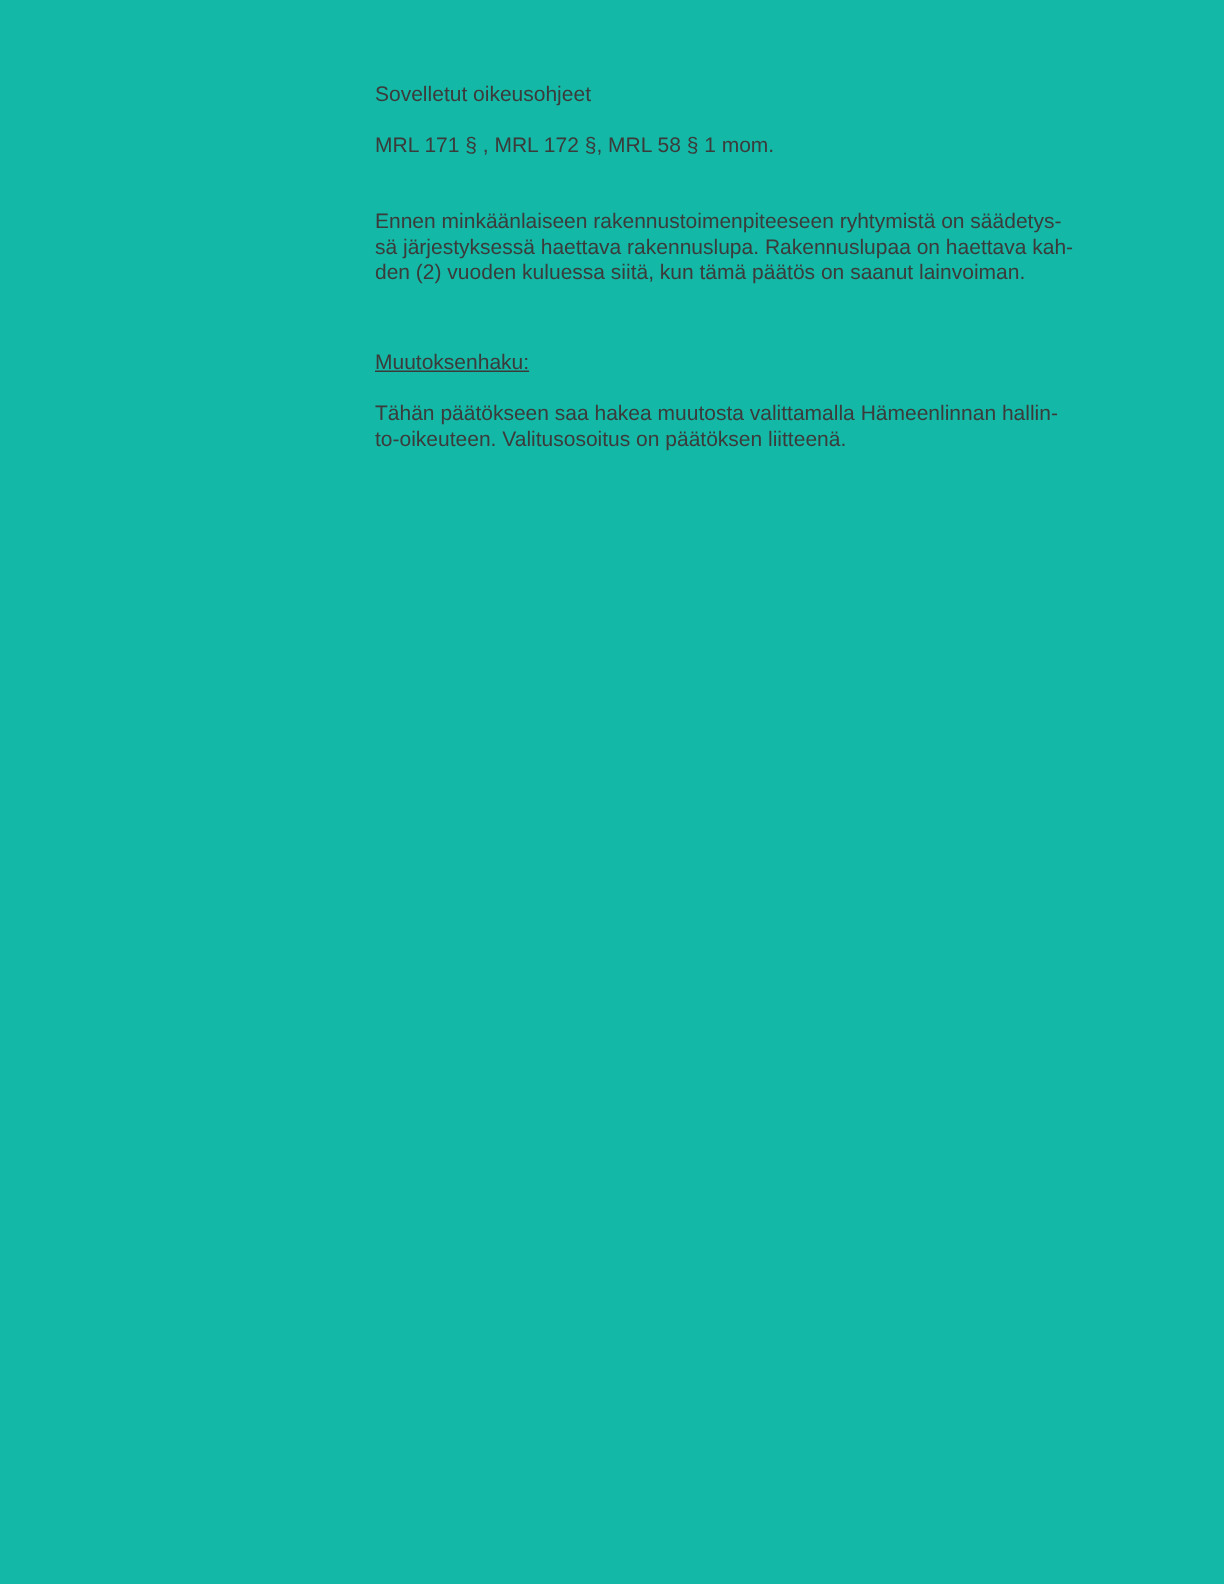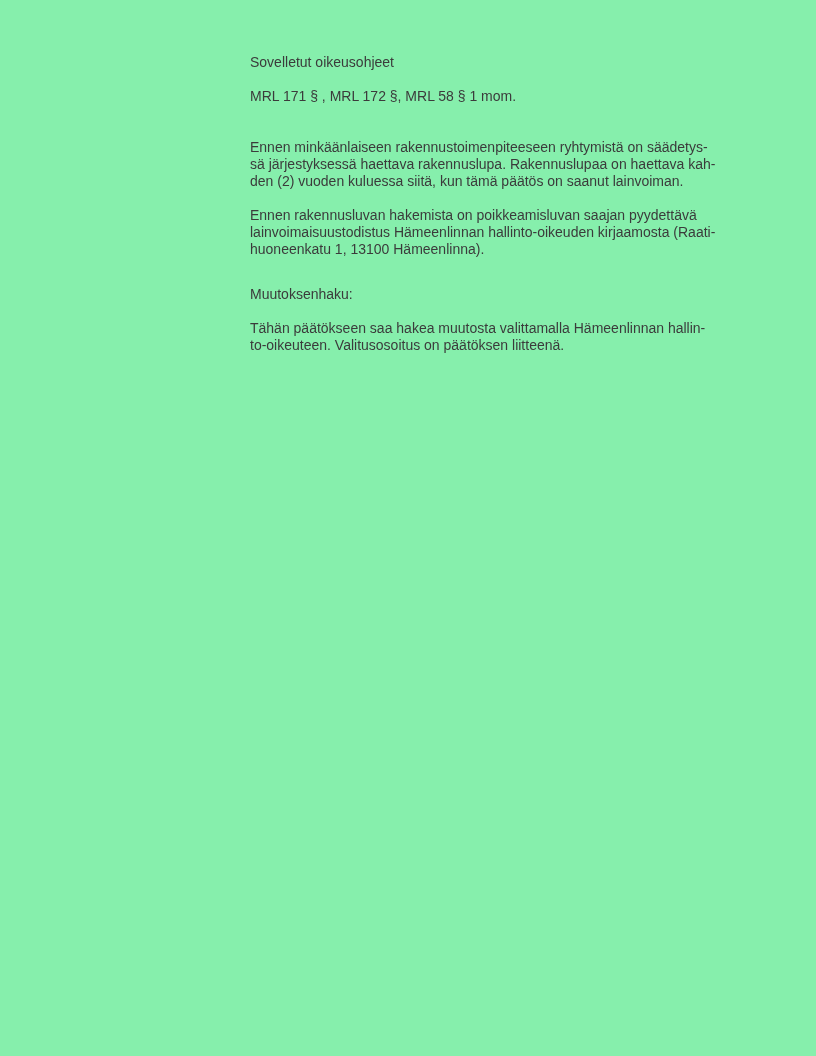--- a/index.html
+++ b/index.html
@@ -7,37 +7,37 @@
     width: 816px;
     height: 1056px;
     background: #ffffff;
     font-family: "Liberation Sans", "DejaVu Sans", sans-serif;
     overflow: hidden;
   }
   .page {
     position: relative;
     width: 816px;
     height: 1056px;
-    background: #86efac;
+    background: #14b8a6;
   }
   .content {
     position: absolute;
     left: 250px;
     top: 37px;
     width: 492px;
     color: #3b3b3b;
     font-size: 14px;
     line-height: 17px;
   }
   .para {
     white-space: pre-line;
     margin: 0;
   }
   .gap-1 { margin-top: 17px; }   
-  .gap-2 { margin-top: 28px; }   
+  .gap-2 { margin-top: 43px; text-decoration: underline; }   
   .gap-sig { margin-top: 17px; } 
   .gap-jakelu { margin-top: 85px; } 
   .signature-line {
     letter-spacing: 0.5px;
     color: #2b2b2b;
   }
   .distribution {
     display: flex;
     flex-direction: row;
     align-items: flex-start;
@@ -60,23 +60,20 @@
       <div>Sovelletut oikeusohjeet</div>
       <div>MRL 171 § , MRL 172 §, MRL 58 § 1 mom.</div>
     </div>
 
 
 
     <div class="para gap-1">Ennen minkäänlaiseen rakennustoimenpiteeseen ryhtymistä on säädetys-
 sä järjestyksessä haettava rakennuslupa. Rakennuslupaa on haettava kah-
 den (2) vuoden kuluessa siitä, kun tämä päätös on saanut lainvoiman.</div>
 
-    <div class="para gap-1">Ennen rakennusluvan hakemista on poikkeamisluvan saajan pyydettävä
-lainvoimaisuustodistus Hämeenlinnan hallinto-oikeuden kirjaamosta (Raati-
-huoneenkatu 1, 13100 Hämeenlinna).</div>
 
     <div class="para gap-2">Muutoksenhaku:</div>
 
     <div class="para gap-1">Tähän päätökseen saa hakea muutosta valittamalla Hämeenlinnan hallin-
 to-oikeuteen. Valitusosoitus on päätöksen liitteenä.</div>
 
 
 
   </div>
 </div>

